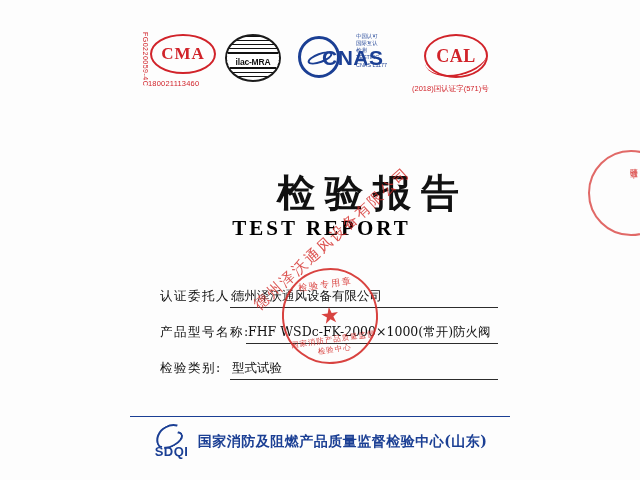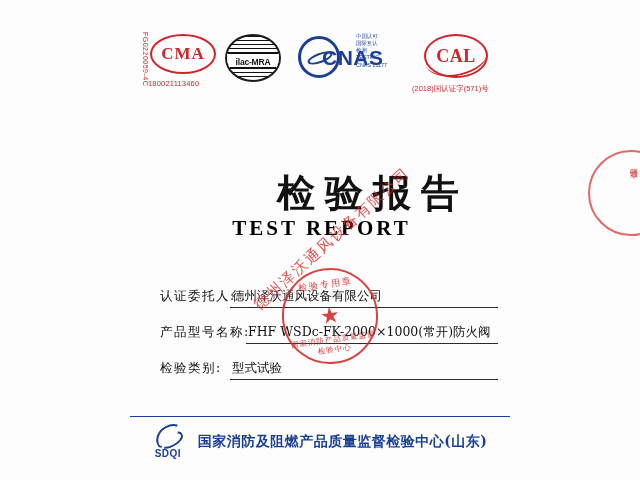--- a/index.html
+++ b/index.html
@@ -399,21 +399,21 @@
     border-radius: 50%;
     border-top-color: transparent;
     border-left-color: transparent;
     transform: rotate(-28deg);
     box-sizing: border-box;
   }
   .sdqi-text {
     position: absolute;
     left: 2px;
     bottom: -1px;
-    font-size: 10px;
+    font-size: 13px;
     font-weight: bold;
     color: #1b3f94;
     letter-spacing: 0.5px;
     font-family: "Liberation Sans", sans-serif;
   }
   .footer-texts {
     text-align: left;
   }
   .footer-cn {
     font-size: 14px;

